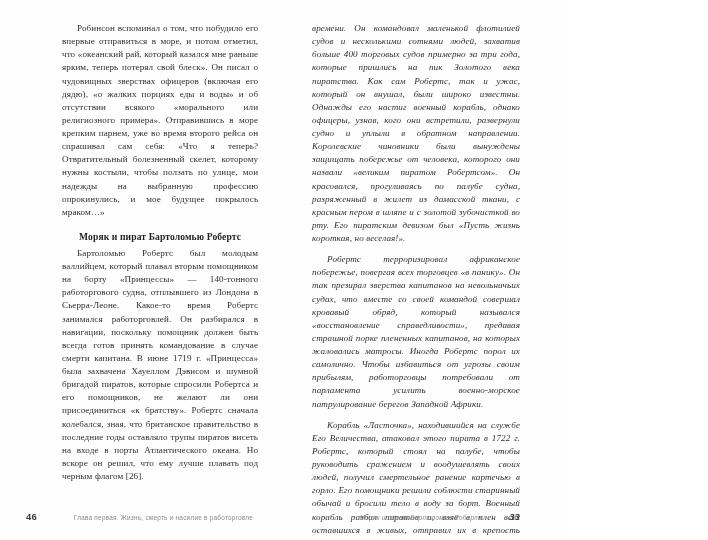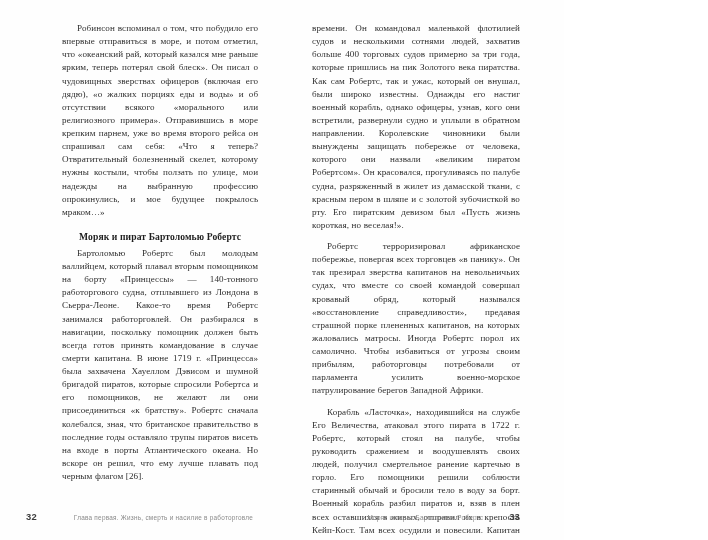--- a/index.html
+++ b/index.html
@@ -38,21 +38,21 @@
     pointer-events: none;
   }
   .page {
     position: relative;
     width: 354px;
     height: 540px;
     background: #fefefe;
     box-sizing: border-box;
   }
   .page-left  { padding: 22px 26px 0 62px; }
-  .page-right { padding: 22px 44px 3px 28px; }
+  .page-right { padding: 22px 44px 3px 28px; font-style: italic; }
 
   .column {
     width: 100%;
   }
 
   p.body-par {
     margin: 0;
     text-align: justify;
     text-justify: inter-word;
     font-size: 9.1px;
@@ -106,21 +106,21 @@
 
 <div class="spread">
 
   <div class="page page-left">
     <div class="column">
       <p class="body-par">Робинсон вспоминал о том, что побудило его впервые отправиться в море, и потом отметил, что «океанский рай, который казался мне раньше ярким, теперь потерял свой блеск». Он писал о чудовищных зверствах офицеров (включая его дядю), «о жалких порциях еды и воды» и об отсутствии всякого «морального или религиозного примера». Отправившись в море крепким парнем, уже во время второго рейса он спрашивал сам себя: «Что я теперь? Отвратительный болезненный скелет, которому нужны костыли, чтобы ползать по улице, мои надежды на выбранную профессию опрокинулись, и мое будущее покрылось мраком…»</p>
       <h2 class="section-title">Моряк и пират Бартоломью Робертс</h2>
       <p class="body-par">Бартоломью Робертс был молодым валлийцем, который плавал вторым помощником на борту «Принцессы» — 140-тонного работоргового судна, отплывшего из Лондона в Сьерра-Леоне. Какое-то время Робертс занимался работорговлей. Он разбирался в навигации, поскольку помощник должен быть всегда готов принять командование в случае смерти капитана. В июне 1719 г. «Принцесса» была захвачена Хауеллом Дэвисом и шумной бригадой пиратов, которые спросили Робертса и его помощников, не желают ли они присоединиться «к братству». Робертс сначала колебался, зная, что британское правительство в последние годы оставляло трупы пиратов висеть на входе в порты Атлантического океана. Но вскоре он решил, что ему лучше плавать под черным флагом [26].</p>
     </div>
     <div class="footer footer-left">
-      <span class="folio">32</span>
+      <span class="folio">46</span>
       <span class="running-head">Глава первая. Жизнь, смерть и насилие в работорговле</span>
     </div>
   </div>
 
   <div class="gutter"></div>
 
   <div class="page page-right">
     <div class="column">
       <p class="body-par" style="text-indent:0;">времени. Он командовал маленькой флотилией судов и несколькими сотнями людей, захватив больше 400 торговых судов примерно за три года, которые пришлись на пик Золотого века пиратства. Как сам Робертс, так и ужас, который он внушал, были широко известны. Однажды его настиг военный корабль, однако офицеры, узнав, кого они встретили, развернули судно и уплыли в обратном направлении. Королевские чиновники были вынуждены защищать побережье от человека, которого они назвали «великим пиратом Робертсом». Он красовался, прогуливаясь по палубе судна, разряженный в жилет из дамасской ткани, с красным пером в шляпе и с золотой зубочисткой во рту. Его пиратским девизом был «Пусть жизнь короткая, но веселая!».</p>
       <p class="body-par">Робертс терроризировал африканское побережье, повергая всех торговцев «в панику». Он так презирал зверства капитанов на невольничьих судах, что вместе со своей командой совершал кровавый обряд, который назывался «восстановление справедливости», предавая страшной порке пленeнных капитанов, на которых жаловались матросы. Иногда Робертс порол их самолично. Чтобы избавиться от угрозы своим прибылям, работорговцы потребовали от парламента усилить военно-морское патрулирование берегов Западной Африки.</p>

